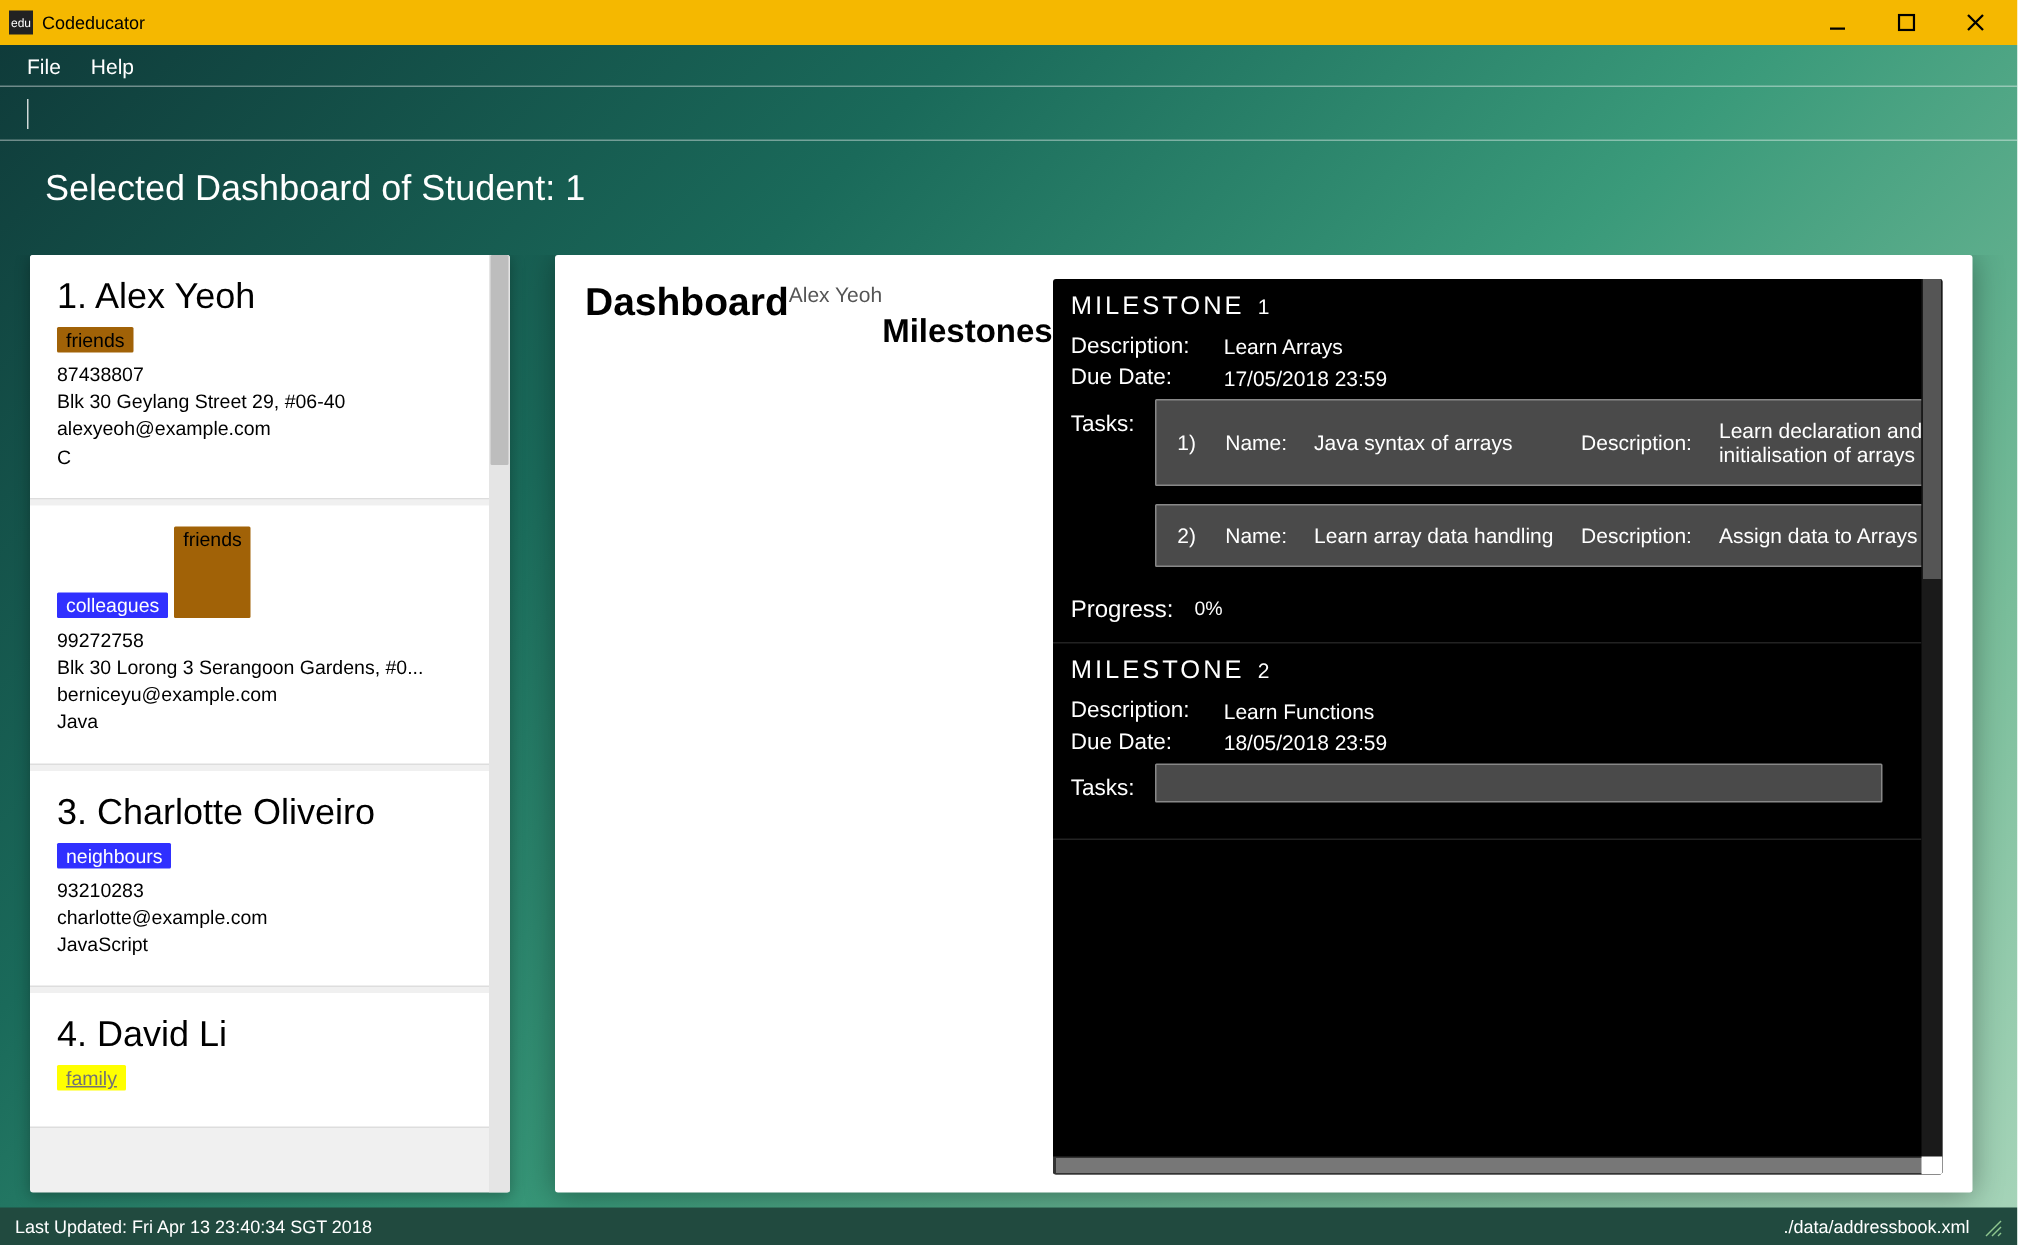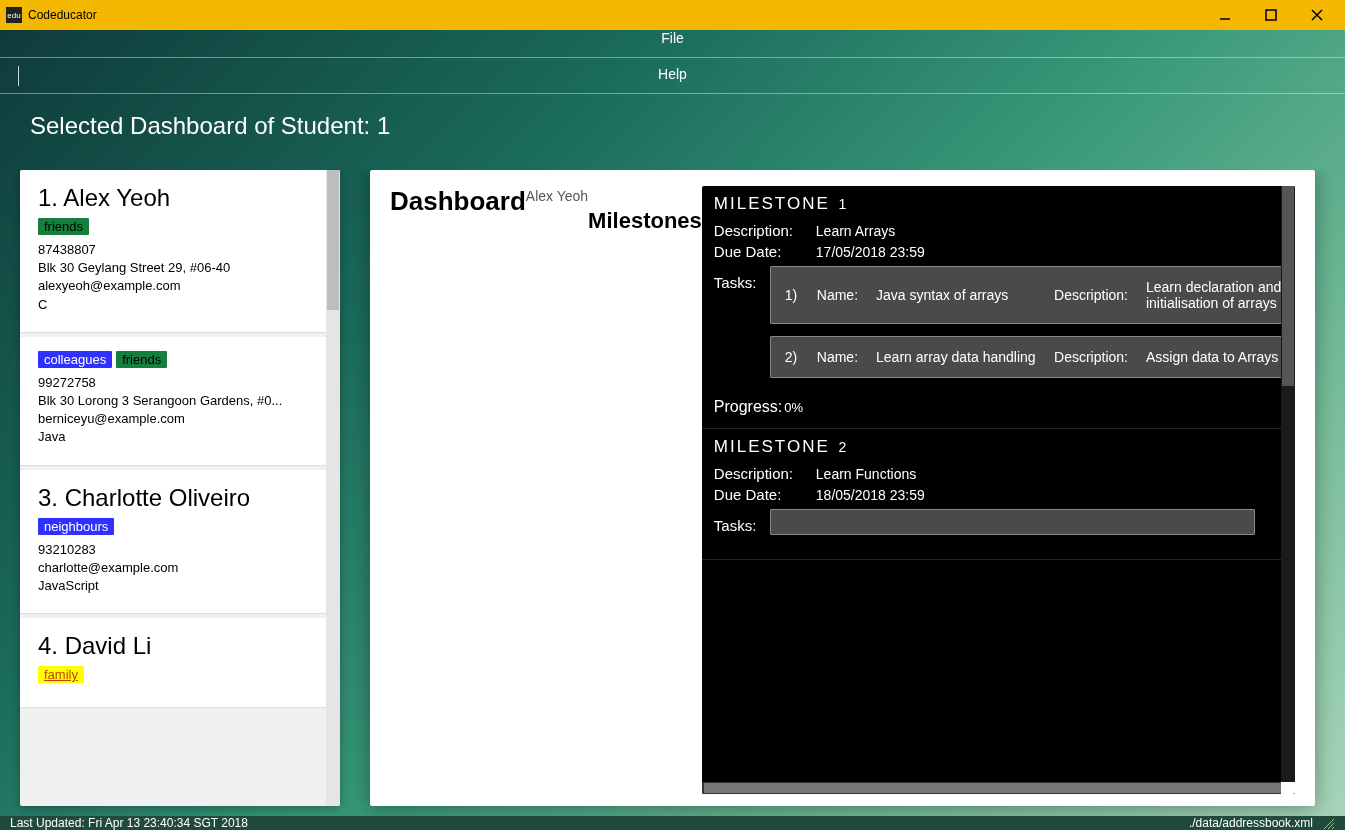--- a/index.html
+++ b/index.html
@@ -7,43 +7,43 @@
   body { display: flex; flex-direction: column; background: #fff; }
 
   .titlebar { height: 30px; background: #f5b800; display: flex; align-items: center; padding: 0 6px; }
   .titlebar .app-icon { width: 16px; height: 16px; background: #222; color: #fff; font-size: 8px; display: flex; align-items: center; justify-content: center; margin-right: 6px; }
   .titlebar .title { font-size: 12px; color: #000; flex: 1; }
   .titlebar .win-controls { display: flex; gap: 22px; padding-right: 10px; }
   .titlebar .win-btn { width: 24px; height: 24px; display: flex; align-items: center; justify-content: center; font-size: 14px; cursor: default; }
 
   .app-body { flex: 1; display: flex; flex-direction: column; background: linear-gradient(135deg, #0f3b3a 0%, #1a6a5a 30%, #3a9a7a 55%, #79bd9a 80%, #a8d5ba 100%); color: #fff; overflow: hidden; }
 
-  .menubar { height: 28px; border-bottom: 1px solid rgba(255,255,255,0.4); display: flex; align-items: center; gap: 20px; padding: 0 18px; font-size: 14px; flex-direction: column; }
+  .menubar { height: 28px; border-bottom: 1px solid rgba(255,255,255,0.4); display: flex; align-items: center; gap: 20px; padding: 0 18px; font-size: 14px; }
   .menubar .menu-item { cursor: default; }
 
   .cmdbar { height: 36px; border-bottom: 1px solid rgba(255,255,255,0.4); display: flex; align-items: center; padding: 0 18px; }
   .cmdbar .cursor { width: 1px; height: 20px; background: rgba(255,255,255,0.8); }
 
   .header-row { padding: 18px 30px 30px 30px; font-size: 24px; font-weight: 300; }
 
   .content { flex: 1; display: flex; gap: 30px; padding: 0 30px 10px 20px; overflow: hidden; }
 
   .sidebar { width: 320px; display: flex; flex-direction: column; background: transparent; }
   .sidebar-scroll { flex: 1; background: #f0f0f0; overflow: hidden; position: relative; box-shadow: 0 2px 10px rgba(0,0,0,0.3); border-radius: 2px; }
   .sidebar-track { position: absolute; right: 0; top: 0; width: 14px; height: 100%; background: #e5e5e5; }
   .sidebar-thumb { position: absolute; right: 1px; top: 0; width: 12px; height: 140px; background: #bdbdbd; border-radius: 1px; }
   .student-list { position: absolute; left: 0; top: 0; right: 14px; }
   .student-card { background: #fff; color: #000; padding: 14px 18px 18px 18px; border-bottom: 1px solid #ddd; margin-bottom: 4px; }
   .student-name { font-size: 24px; font-weight: 400; margin-bottom: 6px; }
   .tag-row { display: flex; gap: 4px; margin-bottom: 6px; flex-wrap: wrap; }
   .tag { font-size: 13px; padding: 1px 6px; border-radius: 1px; }
-  .tag-friends { background: #15803d; color: #000; }
-  .tag-colleagues { background: #3030ff; color: #fff; }
+  .tag-friends { background: #a16207; color: #000; }
+  .tag-colleagues { background: #3030ff; color: #fff; margin-top: 44px; }
   .tag-neighbours { background: #3030ff; color: #fff; }
-  .tag-family { background: #ffff00; color: #c2410c; text-decoration: underline; }
+  .tag-family { background: #ffff00; color: #737373; text-decoration: underline; }
   .student-line { font-size: 13px; line-height: 1.4; white-space: nowrap; overflow: hidden; text-overflow: ellipsis; }
 
   .dashboard { flex: 1; background: #fff; color: #000; padding: 16px 20px 12px 20px; box-shadow: 0 2px 20px rgba(0,0,0,0.35); border-radius: 2px; overflow: hidden; display: flex; }
   .dash-title { font-size: 26px; font-weight: 700; }
   .dash-sub { font-size: 14px; color: #555; margin-top: 2px; }
   .dash-section { font-size: 22px; font-weight: 700; margin-top: 22px; margin-bottom: 6px; }
   .milestone-area { flex: 1; background: #000; color: #fff; overflow: hidden; position: relative; border-radius: 2px; }
   .milestone-scroll-v { position: absolute; right: 0; top: 0; width: 14px; height: 100%; background: #1a1a1a; }
   .milestone-thumb-v { position: absolute; right: 1px; top: 0; width: 12px; height: 200px; background: #555; }
   .milestone-scroll-h { position: absolute; left: 0; bottom: 0; right: 14px; height: 12px; background: #333; }
@@ -59,23 +59,23 @@
   .task-area { display: flex; gap: 10px; margin-top: 6px; position: relative; }
   .task-label { font-size: 15px; padding-top: 8px; min-width: 46px; }
   .task-list { flex: 1; position: relative; }
   .task-list .task-scroll-v { position: absolute; right: 0; top: 0; width: 12px; height: 100%; background: #333; }
   .task-list .task-thumb-v { position: absolute; right: 1px; top: 0; width: 10px; height: 56px; background: #666; }
   .task-box { background: #4a4a4a; border: 1px solid #888; border-radius: 1px; padding: 12px 14px; display: flex; align-items: center; gap: 18px; font-size: 14px; margin-bottom: 12px; margin-right: 14px; }
   .task-box .col { display: flex; gap: 8px; align-items: center; }
   .task-box .idx { min-width: 14px; }
   .task-box .name-val { min-width: 160px; }
   .task-box .desc-val { min-width: 170px; }
-  .progress-row { font-size: 16px; display: flex; align-items: center; gap: 2px; margin-top: 8px; }
-
-  .statusbar { height: 14px; background: #214a3f; color: #fff; font-size: 12px; display: flex; align-items: center; justify-content: space-between; padding: 0 10px; }
+  .progress-row { font-size: 16px; display: flex; align-items: flex-start; gap: 14px; margin-top: 8px; }
+
+  .statusbar { height: 25px; background: #214a3f; color: #fff; font-size: 12px; display: flex; align-items: center; justify-content: space-between; padding: 0 10px; }
   .statusbar .right { display: flex; align-items: center; gap: 8px; }
   .resize-grip { width: 14px; height: 14px; }
   .resize-grip svg { display: block; }
 </style>
 </head>
 <body>
 
 <div class="titlebar">
   <div class="app-icon">edu</div>
   <div class="title">Codeducator</div>

